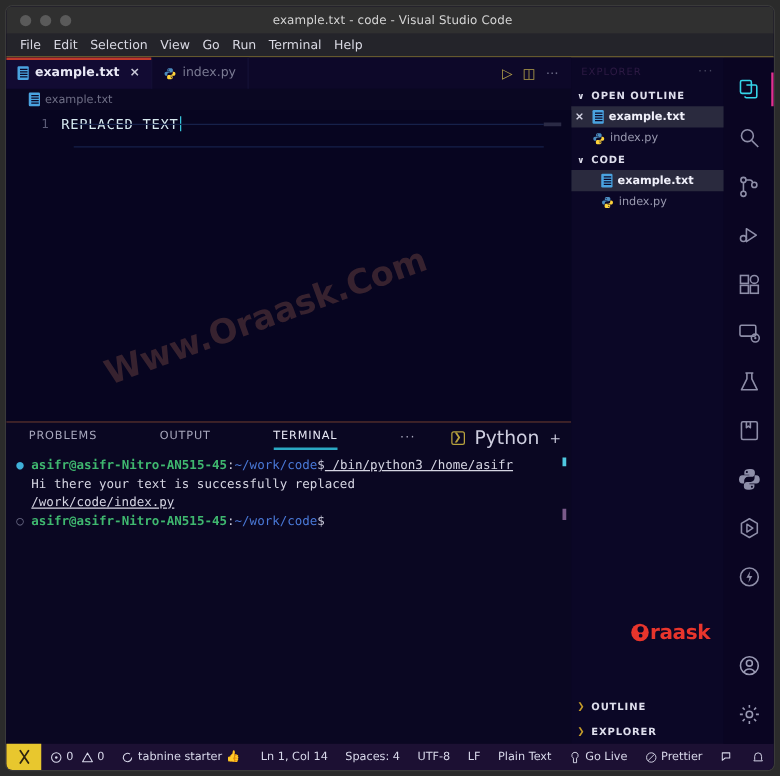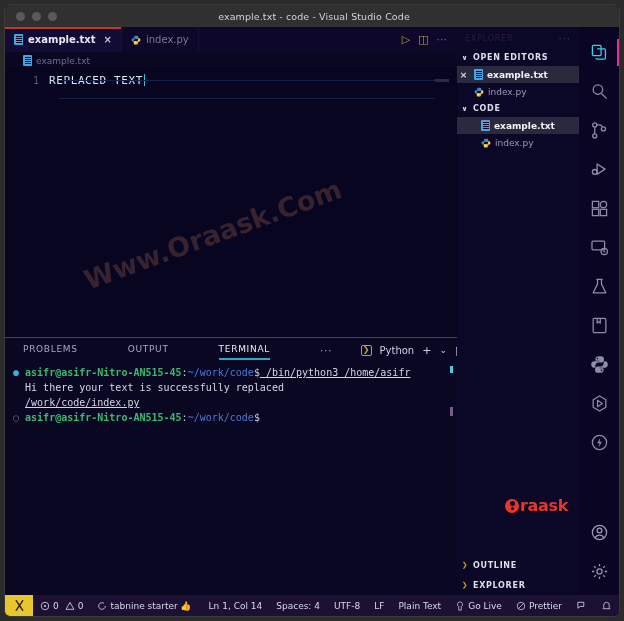--- a/index.html
+++ b/index.html
@@ -58,21 +58,21 @@
   
   .panel{flex:0 0 258px;background:#0a0722;border-top:1px solid #6b3a2e;display:flex;flex-direction:column;}
   .panelhdr{height:24px;display:flex;align-items:center;padding:0 9px 0 18px;flex:0 0 24px;gap:28px;}
   .ptab{font-size:9px;color:#a8a8bd;letter-spacing:.7px;margin-right:22px;position:relative;padding-bottom:3px;}
   .ptab.active{color:#e9e9f6;}
   .ptab.active:after{content:"";position:absolute;left:0;right:0;bottom:-3px;height:1.5px;background:#2ba8c4;}
   .pdots{color:#a8a8bd;font-size:10px;letter-spacing:1px;}
   .phdr-right{margin-left:auto;display:flex;align-items:center;gap:8px;}
   .shellbadge{width:11px;height:11px;border:1px solid #b8a23e;border-radius:2px;color:#b8a23e;
               font-size:8px;display:flex;align-items:center;justify-content:center;line-height:1;}
-  .shellname{font-size:10px;color:#cfcfe0;}
+  .shellname{font-size:15px;color:#cfcfe0;}
   .pico{color:#cfcfe0;font-size:11px;line-height:1;}
 
   .term{flex:1;padding:3px 10px 0 8px;font-family:"DejaVu Sans Mono","Liberation Mono",monospace;
         font-size:10px;line-height:15px;position:relative;overflow:hidden;}
   .tl{white-space:pre;}
   .bullet{color:#3fb0d8;}
   .bullet.hollow{color:#6a6a85;}
   .user{color:#3fb76f;font-weight:bold;}
   .colon{color:#c8c8d8;}
   .path{color:#4a79d8;font-weight:normal;}
@@ -133,20 +133,30 @@
 
   <div class="titlebar">
     <div class="lights">
       <div class="light"></div>
       <div class="light"></div>
       <div class="light"></div>
     </div>
     <div class="wintitle">example.txt - code - Visual Studio Code</div>
   </div>
 
+  <div class="menubar">
+    <span>File</span>
+    <span>Edit</span>
+    <span>Selection</span>
+    <span>View</span>
+    <span>Go</span>
+    <span>Run</span>
+    <span>Terminal</span>
+    <span>Help</span>
+  </div>
 
   <div class="bodyrow">
 
     <div class="maincol">
 
       <div class="tabbar">
         <div class="tab active">
           <span class="fileicon txt"></span>
           <span>example.txt</span>
           <span class="tabclose">×</span>
@@ -214,21 +224,21 @@
 
     <div class="sidebar">
       <div class="sbtitle">
         <span class="lbl">EXPLORER</span>
         <span class="dots">···</span>
       </div>
 
       <div class="section">
         <div class="sechdr">
           <span class="chev">∨</span>
-          <span>OPEN EDITORS</span>
+          <span>OPEN OUTLINE</span>
         </div>
         <div class="row sel">
           <span class="x">×</span>
           <span class="fileicon txt"></span>
           <span>example.txt</span>
         </div>
         <div class="row">
           <span class="pad"></span>
           <svg class="pyicon" viewBox="0 0 16 16">
             <path d="M7.9 1c-1.8 0-3.3.6-3.3 2v1.8h3.4v.5H3.3C1.9 5.3 1 6.4 1 8s.9 2.7 2.3 2.7h1.2V8.9c0-1.4 1.2-2.6 2.6-2.6h2.5c1.2 0 2.1-.9 2.1-2.1V3c0-1.3-1.1-2-2.6-2zM6.3 2.3c.4 0 .7.3.7.7s-.3.7-.7.7-.7-.3-.7-.7.3-.7.7-.7z" fill="#4b8bbe"></path>

